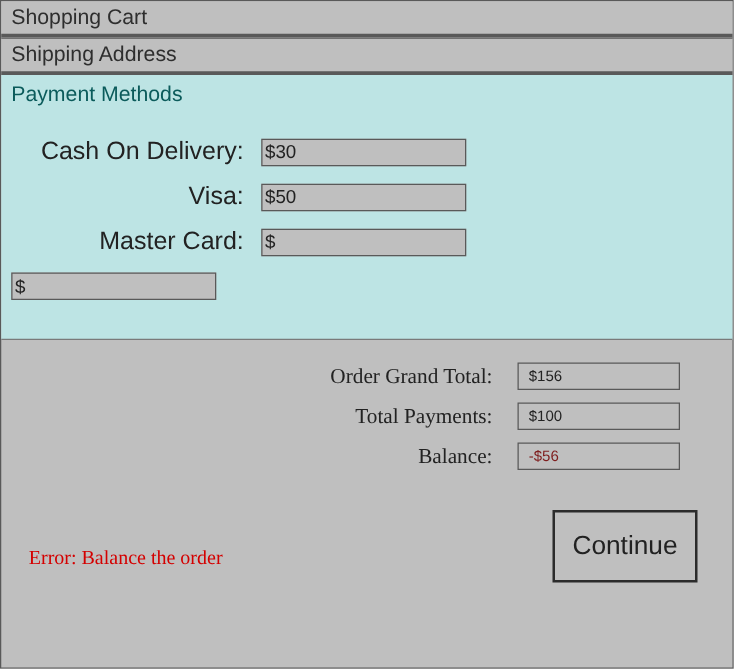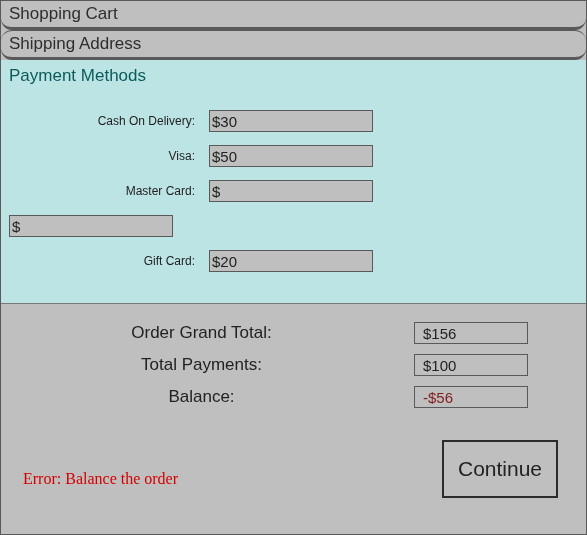--- a/index.html
+++ b/index.html
@@ -13,21 +13,20 @@
     border: 1px solid #595959;
     background: #bfbfbf;
   }
   .section-header {
     background: #bfbfbf;
     color: #2e2e2e;
     font-size: 17px;
     padding: 3px 8px;
     border-bottom: 3px solid #595959;
     border-top: 1px solid #595959;
-    border-radius: 11px;
   }
   .section-header:first-child {
     border-top: none;
   }
   .payment-panel {
     background: #bde4e4;
     padding: 6px 8px 18px 8px;
     border-bottom: 1px solid #7a7a7a;
   }
   .payment-title {
@@ -37,21 +36,21 @@
   }
   .form-row {
     display: flex;
     align-items: center;
     margin-bottom: 13px;
   }
   .form-row .label {
     width: 200px;
     text-align: right;
     padding-right: 14px;
-    font-size: 12px;
+    font-size: 20px;
     color: #222;
   }
   .form-row input.value {
     width: 164px;
     height: 22px;
     font-size: 15px;
     padding: 1px 2px;
     background: #bfbfbf;
     border: 1px solid #595959;
     color: #222;
@@ -60,29 +59,30 @@
   .totals-panel {
     padding: 18px 8px 8px 8px;
   }
   .totals-row {
     display: flex;
     align-items: center;
     margin-bottom: 10px;
   }
   .totals-row .tlabel {
     width: 405px;
-    text-align: center;
+    text-align: right;
     padding-right: 20px;
     font-size: 17px;
     color: #222;
+    font-family: Liberation Serif, serif;
   }
   .totals-row .tvalue {
-    width: 114px;
+    width: 130px;
     height: 22px;
-    font-size: 15px;
+    font-size: 12px;
     padding: 1px 8px;
     background: #bfbfbf;
     border: 1px solid #595959;
     color: #222;
     display: flex;
     align-items: center;
   }
   .totals-row .tvalue.neg { color: #7f1d1d; }
   .footer {
     display: flex;
@@ -126,24 +126,20 @@
       <div class="label">Visa:</div>
       <input class="value" type="text" value="$50" style="">
     </div>
     <div class="form-row">
       <div class="label">Master Card:</div>
       <input class="value" type="text" value="$" style="">
     </div>
     <div class="form-row">
       <input class="value" type="text" value="$" style="">
     </div>
-    <div class="form-row">
-      <div class="label">Gift Card:</div>
-      <input class="value" type="text" value="$20" style="">
-    </div>
   </div>
 
   <div class="totals-panel">
     <div class="totals-row">
       <div class="tlabel">Order Grand Total:</div>
       <div class="tvalue">$156</div>
     </div>
     <div class="totals-row">
       <div class="tlabel">Total Payments:</div>
       <div class="tvalue">$100</div>

